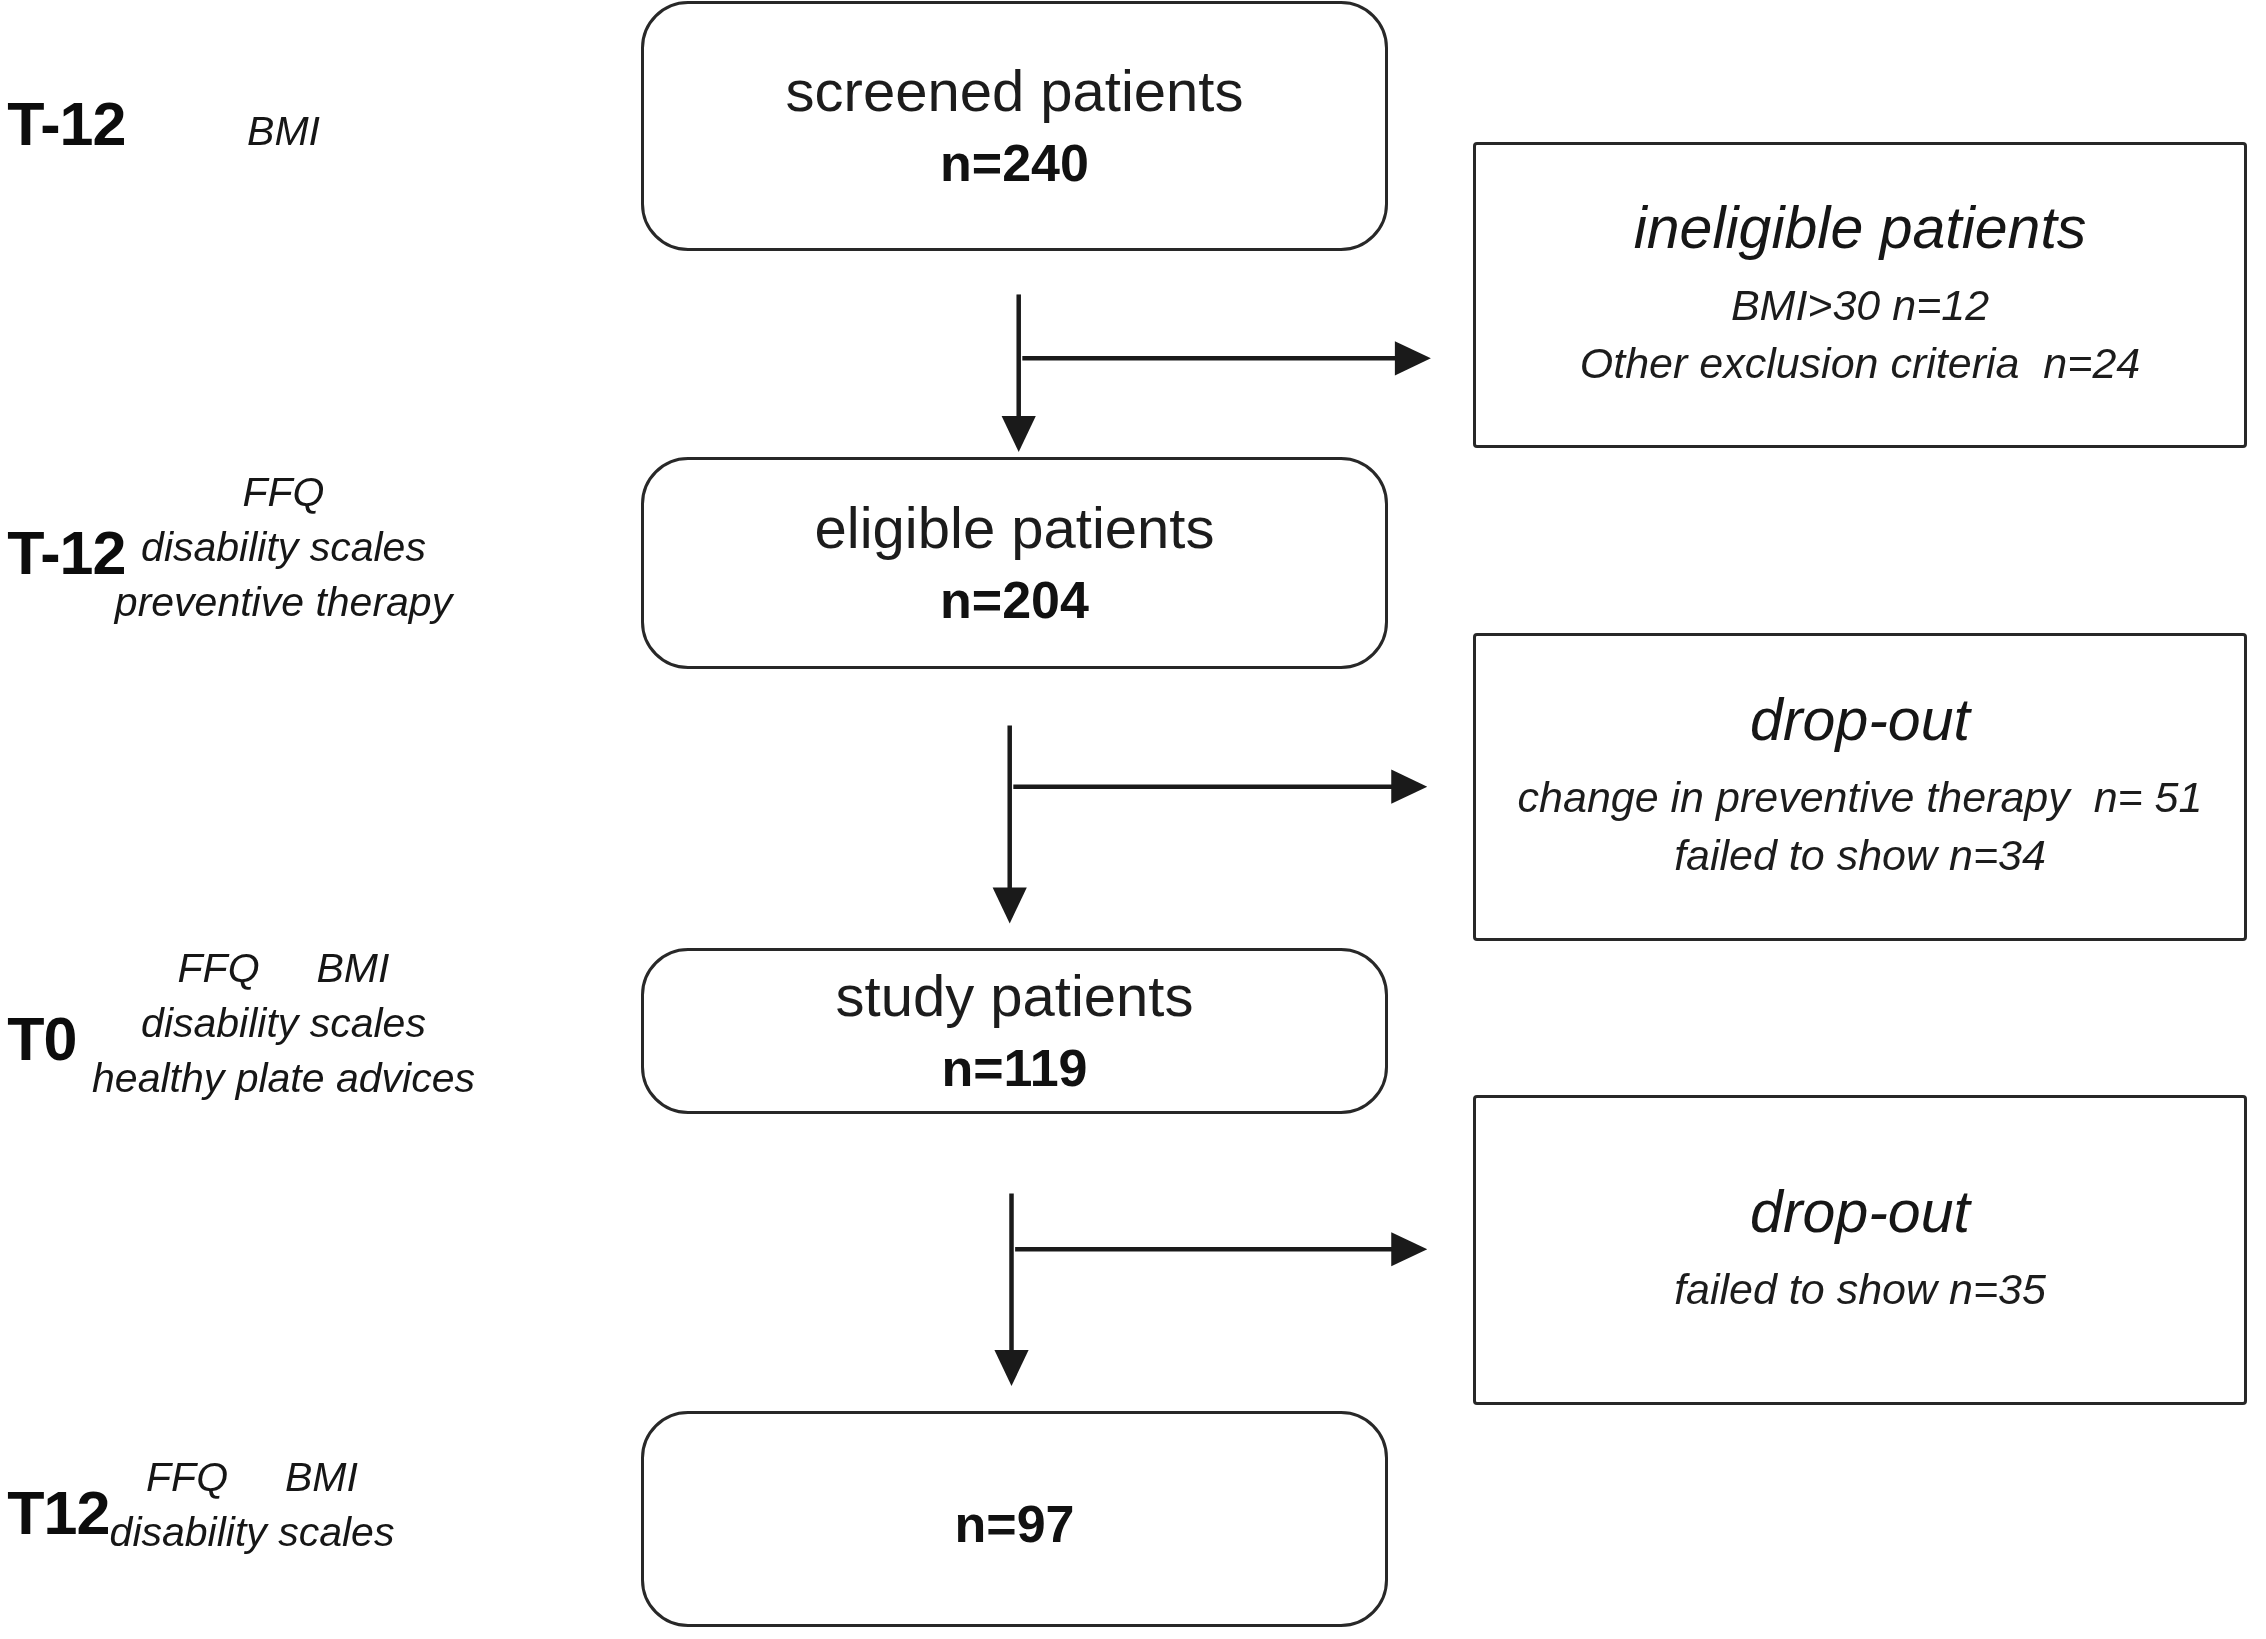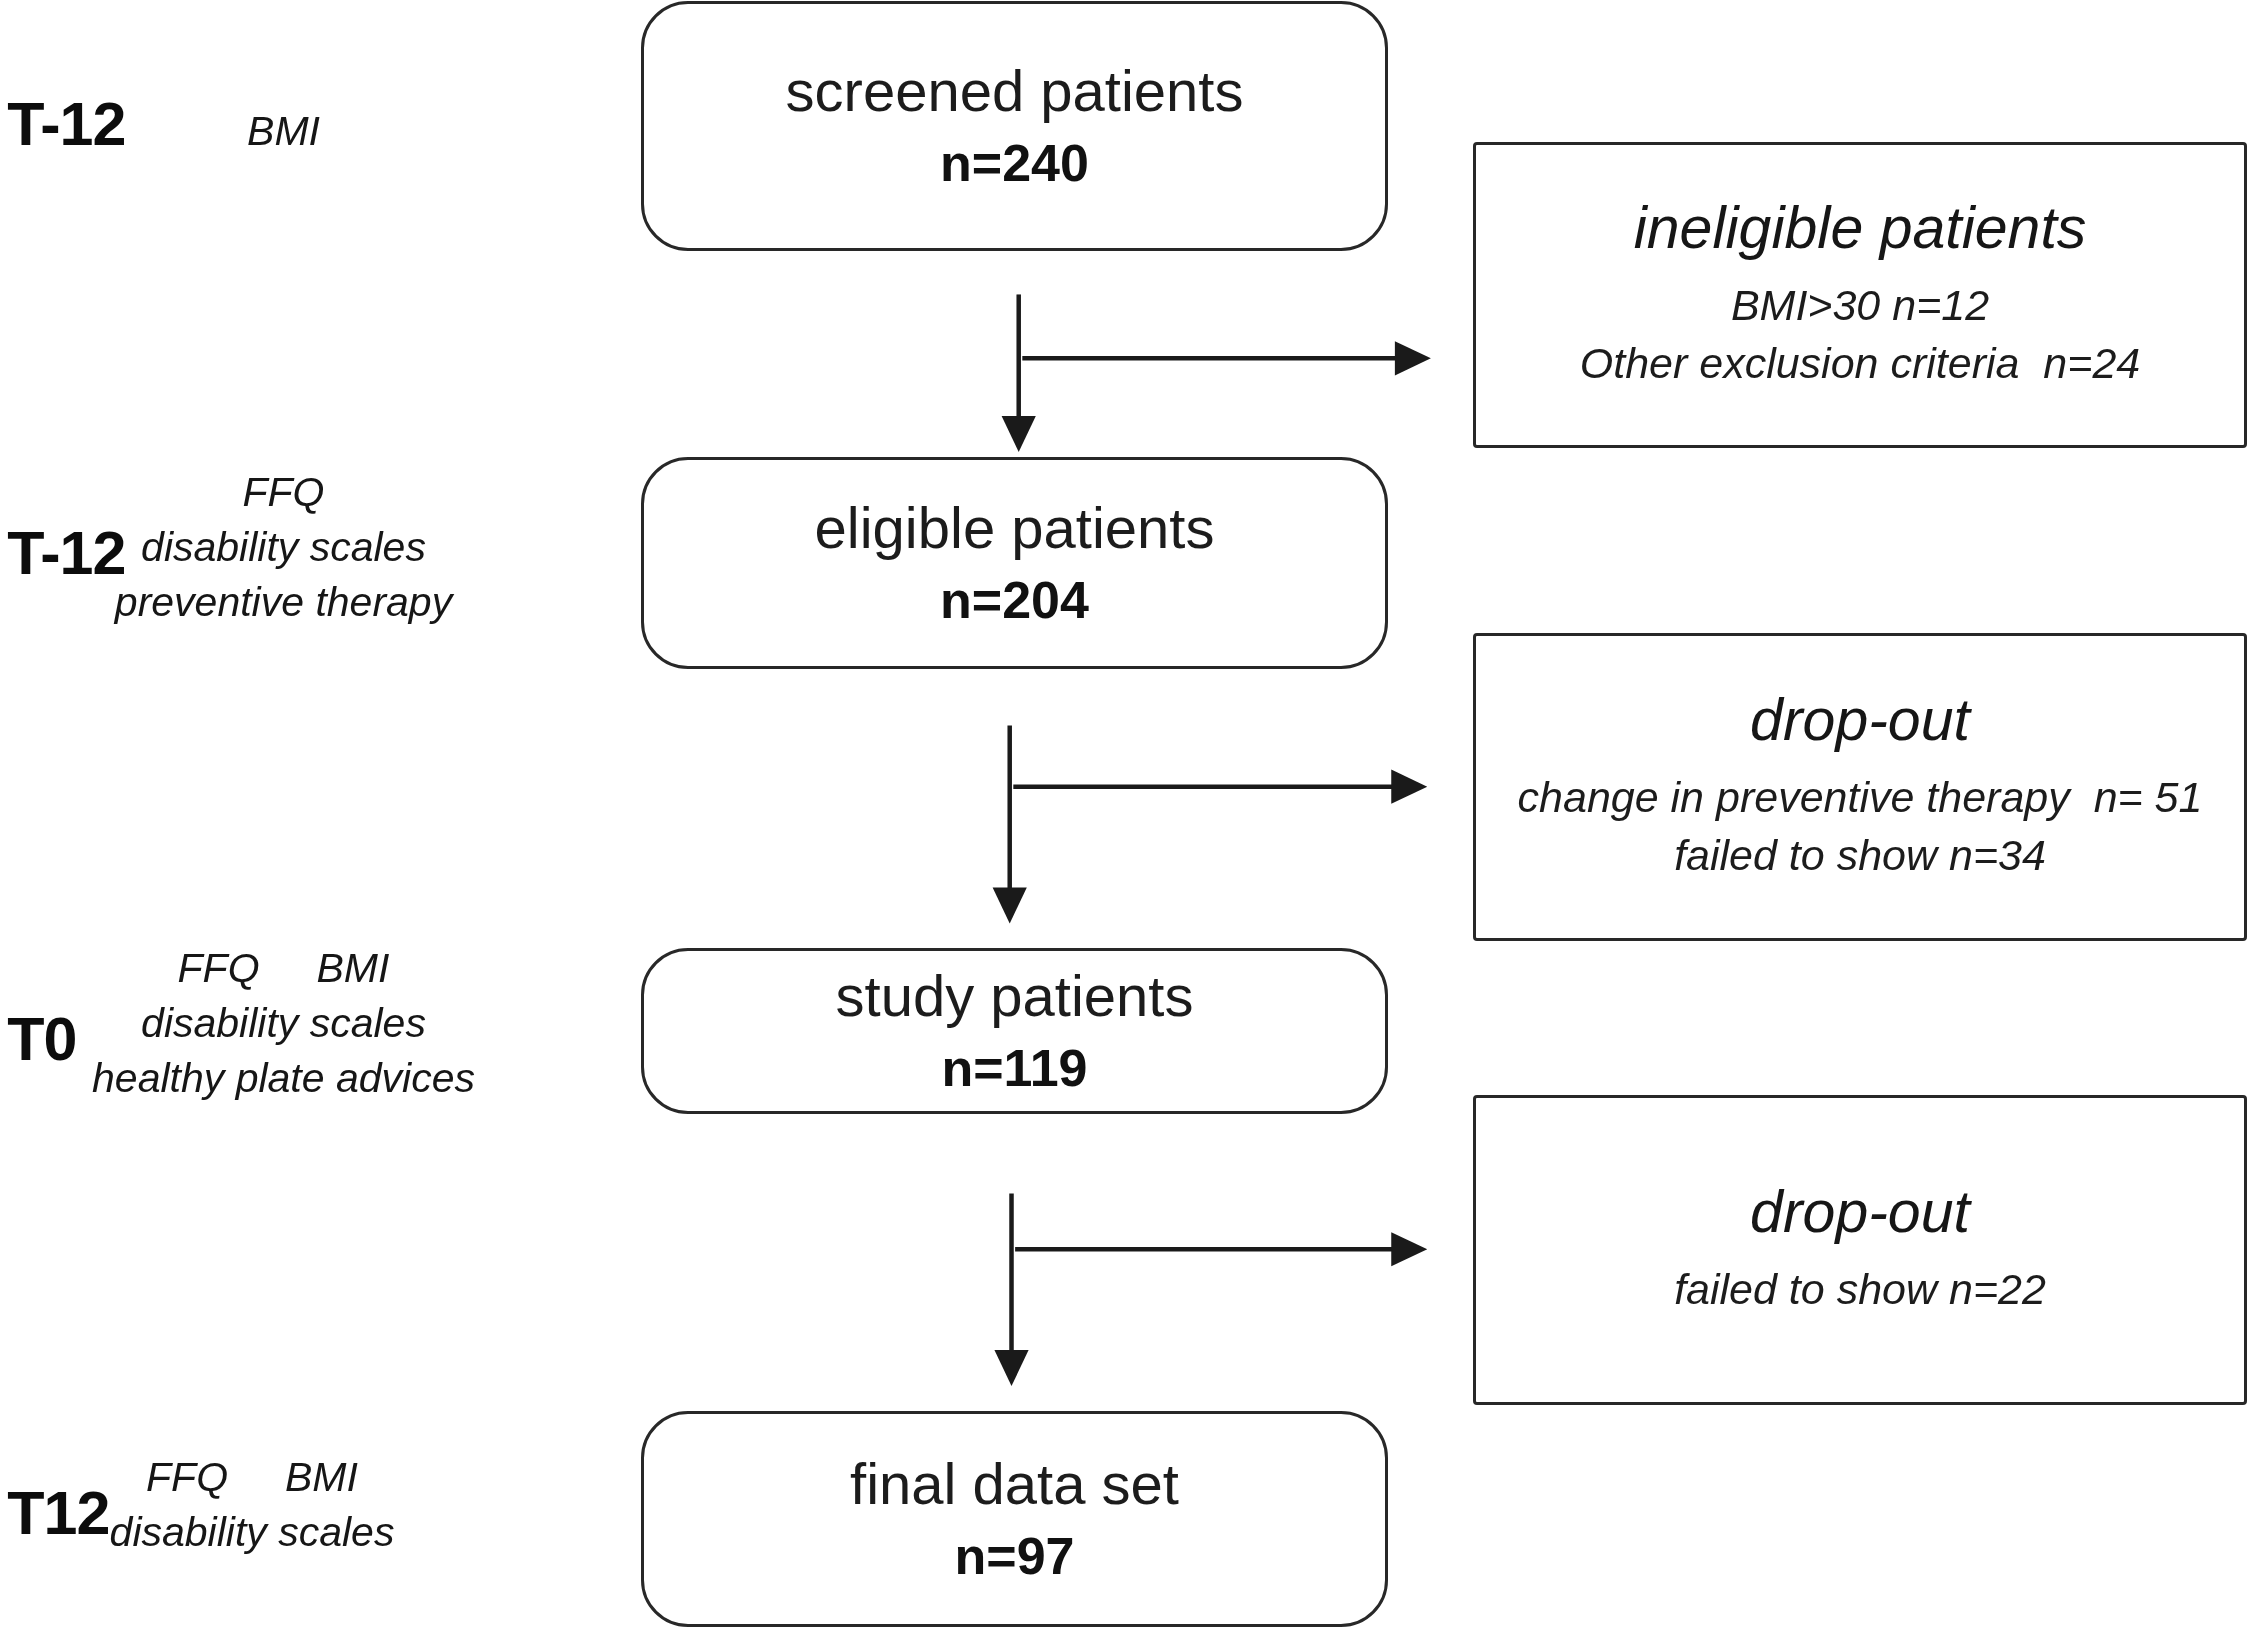--- a/index.html
+++ b/index.html
@@ -177,33 +177,32 @@
   </div>
   <div class="fbox" id="fbox-1">
     <div class="fbox-label">eligible patients</div>
     <div class="fbox-n">n=204</div>
   </div>
   <div class="fbox" id="fbox-2">
     <div class="fbox-label">study patients</div>
     <div class="fbox-n">n=119</div>
   </div>
   <div class="fbox" id="fbox-3">
-    <div class="fbox-label">final data set</div>
     <div class="fbox-n">n=97</div>
   </div>
 
   <div class="sbox" id="sbox-0">
     <div class="sbox-title">ineligible patients</div>
     <div class="sbox-details">BMI&gt;30 n=12
 Other exclusion criteria  n=24</div>
   </div>
   <div class="sbox" id="sbox-1">
     <div class="sbox-title">drop-out</div>
     <div class="sbox-details">change in preventive therapy  n= 51
 failed to show n=34</div>
   </div>
   <div class="sbox" id="sbox-2">
     <div class="sbox-title">drop-out</div>
-    <div class="sbox-details">failed to show n=22</div>
+    <div class="sbox-details">failed to show n=35</div>
   </div>
 
 </div>
 
 
 </body></html>

